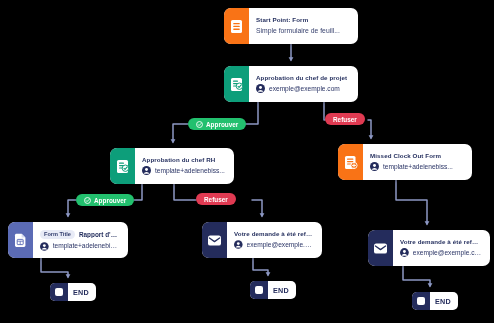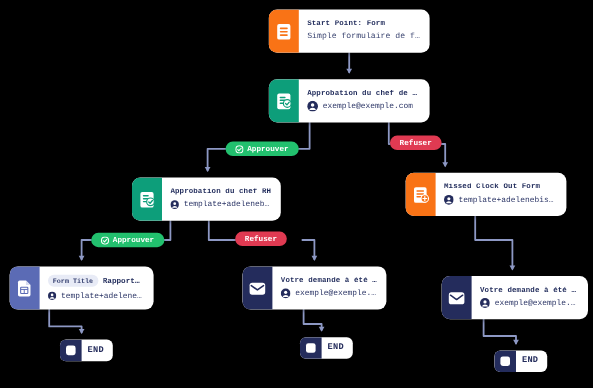--- a/index.html
+++ b/index.html
@@ -1,18 +1,18 @@
 <!DOCTYPE html>
 <html><head>
 <meta charset="utf-8">
 <style>
   html,body{margin:0;padding:0;background:#000;}
   body{width:494px;height:323px;overflow:hidden;
        font-family:"Liberation Sans","DejaVu Sans",sans-serif;}
-  #canvas{position:relative;width:494px;height:323px;background:#000;font-family:Liberation Mono, monospace;}
+  #canvas{position:relative;width:494px;height:323px;background:#000;}
 
   svg.edges{position:absolute;left:0;top:0;width:494px;height:323px;overflow:visible;}
 
   
   .node{position:absolute;display:flex;align-items:stretch;
         border-radius:7px;background:#ffffff;
         box-shadow:0 1px 3px rgba(0,0,0,.35);overflow:hidden;}
   .node .accent{width:25px;flex:0 0 25px;display:flex;align-items:center;justify-content:center;}
   .node .body{flex:1 1 auto;padding:5px 8px 5px 7px;display:flex;flex-direction:column;
               justify-content:center;gap:3px;min-width:0;}

